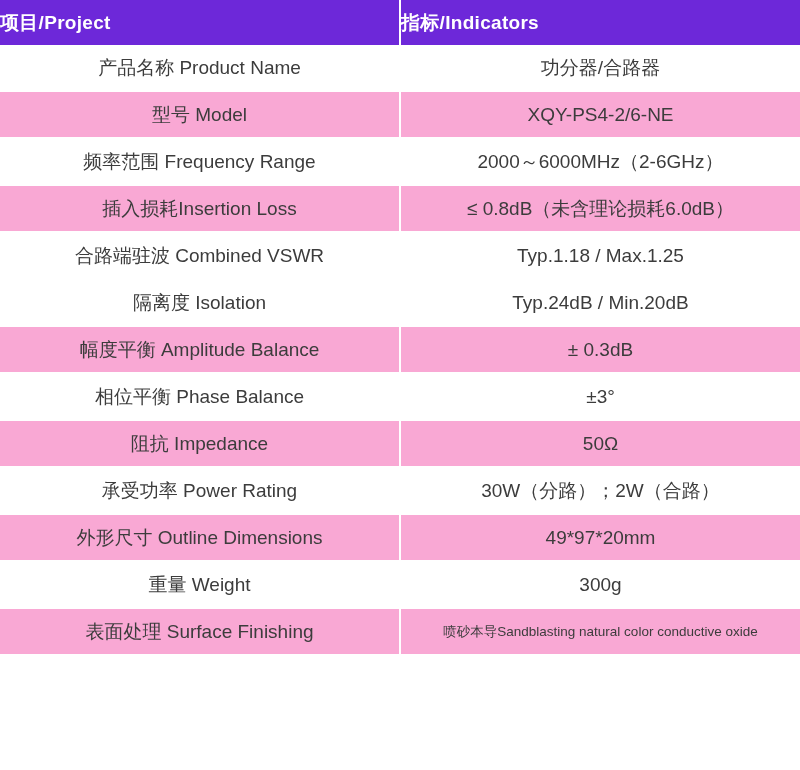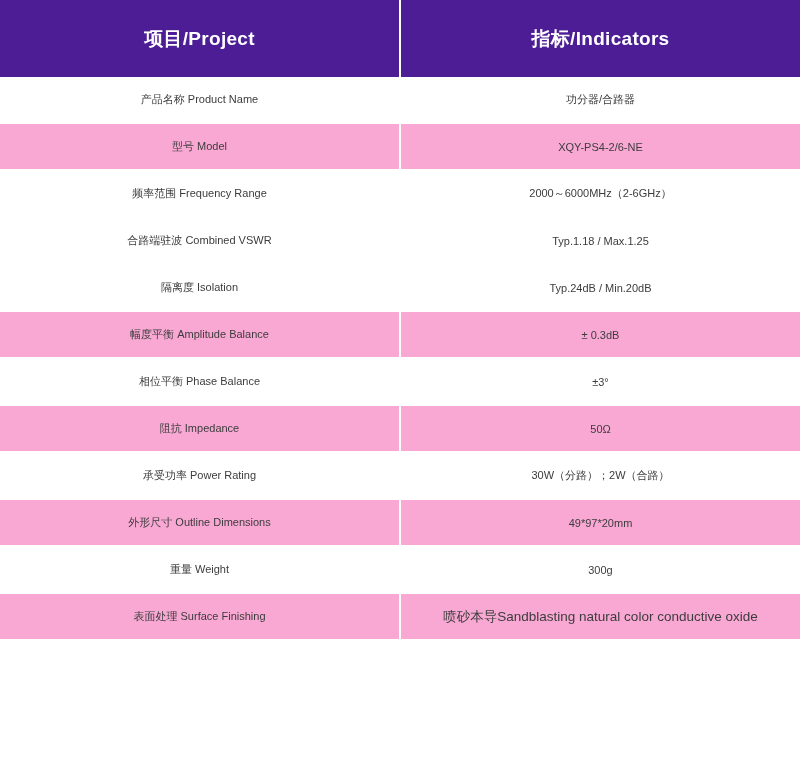--- a/index.html
+++ b/index.html
@@ -16,38 +16,38 @@
   }
   table.spec-table {
     width: 800px;
     border-collapse: collapse;
     table-layout: fixed;
   }
   table.spec-table col.col-project { width: 400px; }
   table.spec-table col.col-indicator { width: 400px; }
 
   thead th {
-    background: #4c1d95;
+    background: #6d28d9;
     color: #ffffff;
     font-size: 19px;
     font-weight: bold;
     height: 45px;
-    text-align: center;
+    text-align: left;
     vertical-align: middle;
-    padding: 16px;
+    padding: 0;
     border-right: 2px solid #ffffff;
     letter-spacing: 0.3px;
   }
   thead th:last-child { border-right: none; margin-left: 36px; }
 
   tbody td {
     height: 45px;
     text-align: center;
     vertical-align: middle;
-    font-size: 11px;
+    font-size: 19px;
     padding: 0 6px;
     border-right: 2px solid #ffffff;
     border-bottom: 2px solid #ffffff;
     color: #3c3c3c;
     white-space: nowrap;
   }
   tbody td:last-child { border-right: none; }
 
   tbody tr.row-odd td { background: #ffffff; }
   tbody tr.row-even td { background: #f9a8d4; }
@@ -76,20 +76,24 @@
       <td>功分器/合路器</td>
     </tr>
     <tr class="row-even">
       <td>型号 Model</td>
       <td>XQY-PS4-2/6-NE</td>
     </tr>
     <tr class="row-odd">
       <td>频率范围 Frequency Range</td>
       <td>2000～6000MHz（2-6GHz）</td>
     </tr>
+    <tr class="row-even">
+      <td>插入损耗Insertion Loss</td>
+      <td>≤ 0.8dB（未含理论损耗6.0dB）</td>
+    </tr>
     <tr class="row-odd">
       <td>合路端驻波 Combined VSWR</td>
       <td>Typ.1.18 / Max.1.25</td>
     </tr>
     <tr class="row-odd">
       <td>隔离度 Isolation</td>
       <td>Typ.24dB / Min.20dB</td>
     </tr>
     <tr class="row-even">
       <td>幅度平衡 Amplitude Balance</td>

